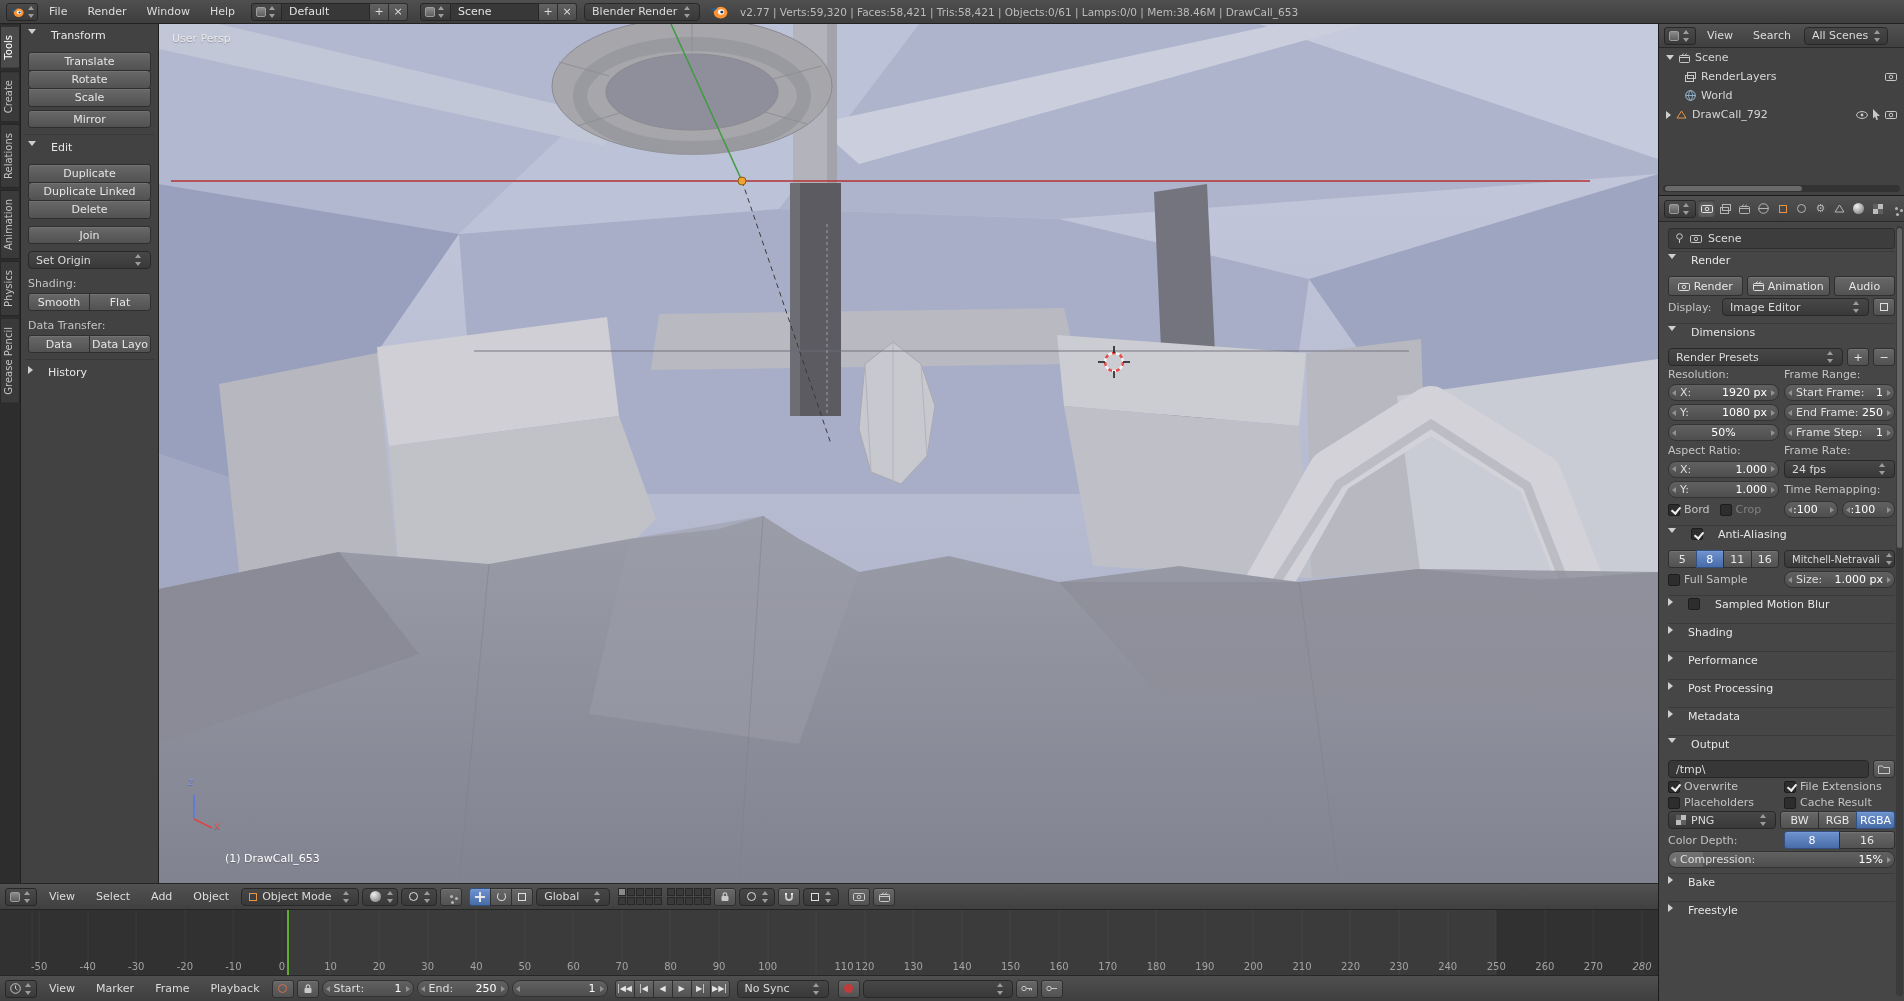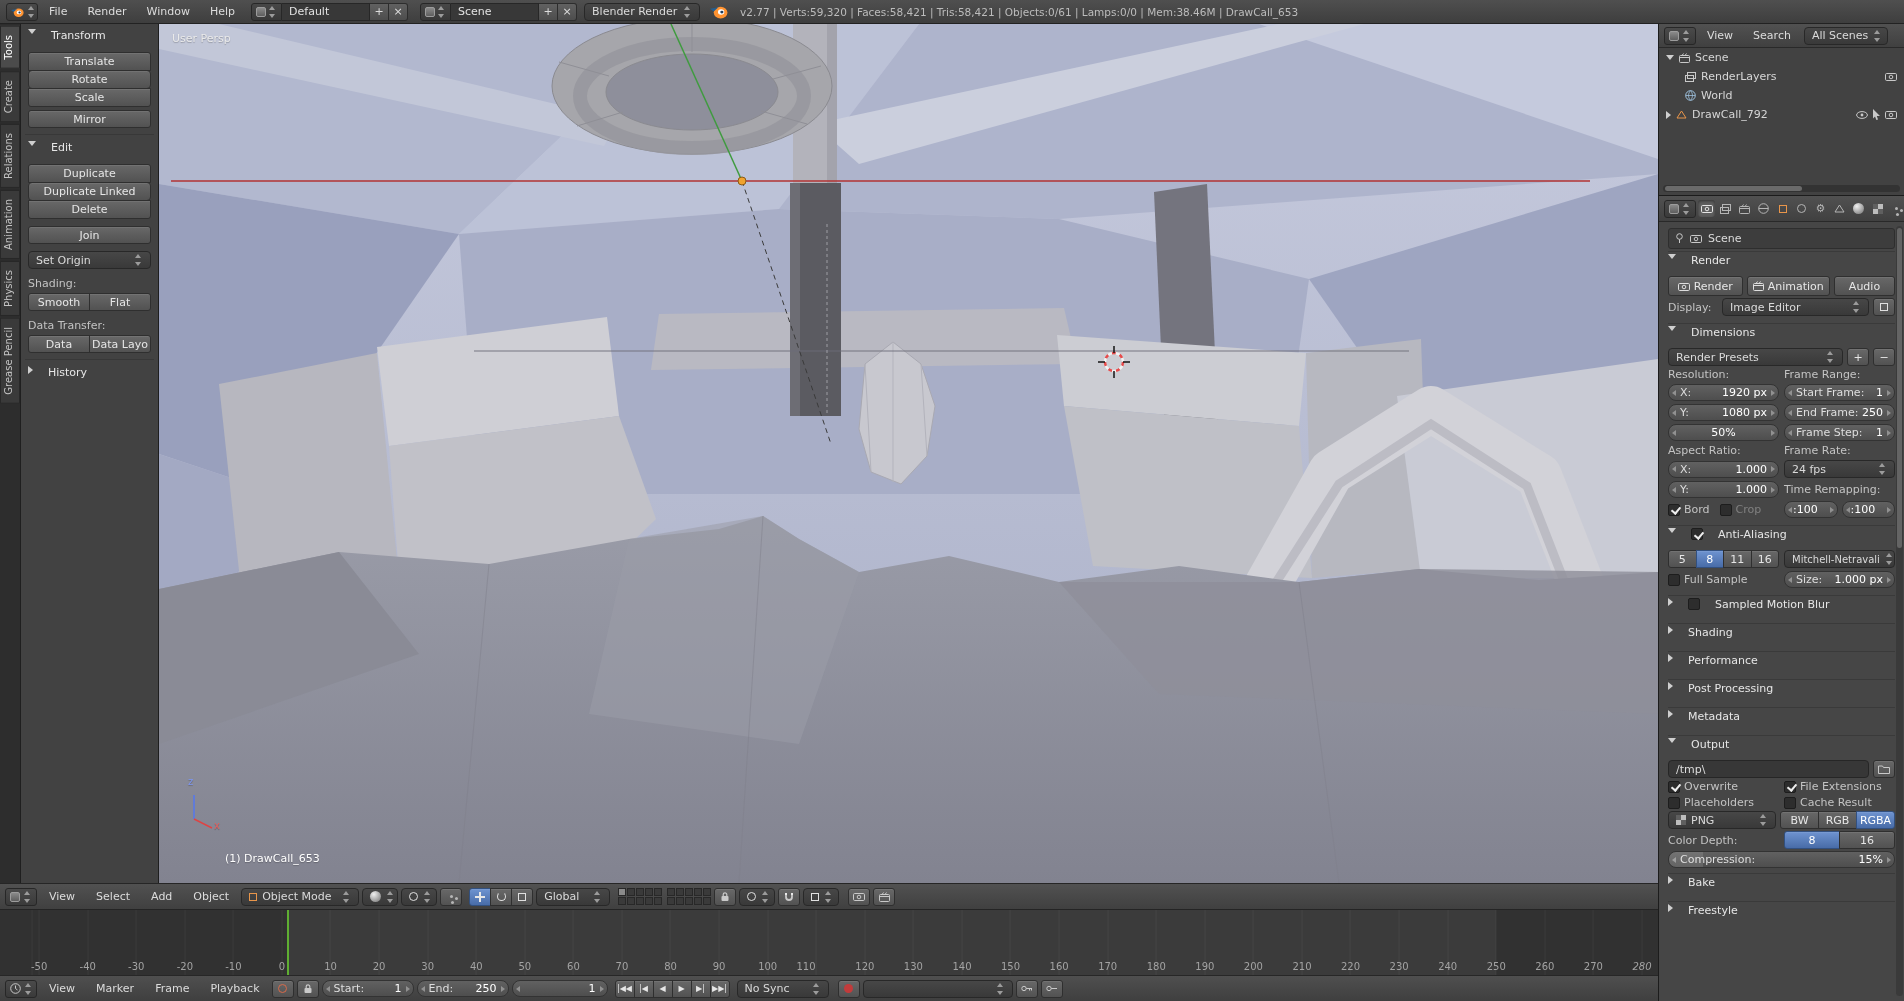--- a/index.html
+++ b/index.html
@@ -390,21 +390,21 @@
     <span class="tl-label" style="left: 330.57px;">10</span>
     <span class="tl-label" style="left: 379.14px;">20</span>
     <span class="tl-label" style="left: 427.71px;">30</span>
     <span class="tl-label" style="left: 476.28px; text-align: right;">40</span>
     <span class="tl-label" style="left: 524.85px;">50</span>
     <span class="tl-label" style="left: 573.42px;">60</span>
     <span class="tl-label" style="left: 621.99px;">70</span>
     <span class="tl-label" style="left: 670.56px;">80</span>
     <span class="tl-label" style="left: 719.13px;">90</span>
     <span class="tl-label" style="left: 767.7px;">100</span>
-    <span class="tl-label" style="left: 806px;">110</span>
+    <span class="tl-label" style="left: 844px;">110</span>
     <span class="tl-label" style="left: 864.84px;">120</span>
     <span class="tl-label" style="left: 913.41px;">130</span>
     <span class="tl-label" style="left: 961.98px;">140</span>
     <span class="tl-label" style="left: 1010.55px;">150</span>
     <span class="tl-label" style="left: 1059.12px;">160</span>
     <span class="tl-label" style="left: 1107.69px;">170</span>
     <span class="tl-label" style="left: 1156.26px;">180</span>
     <span class="tl-label" style="left: 1204.83px;">190</span>
     <span class="tl-label" style="left: 1253.4px;">200</span>
     <span class="tl-label" style="left: 1301.97px;">210</span>

